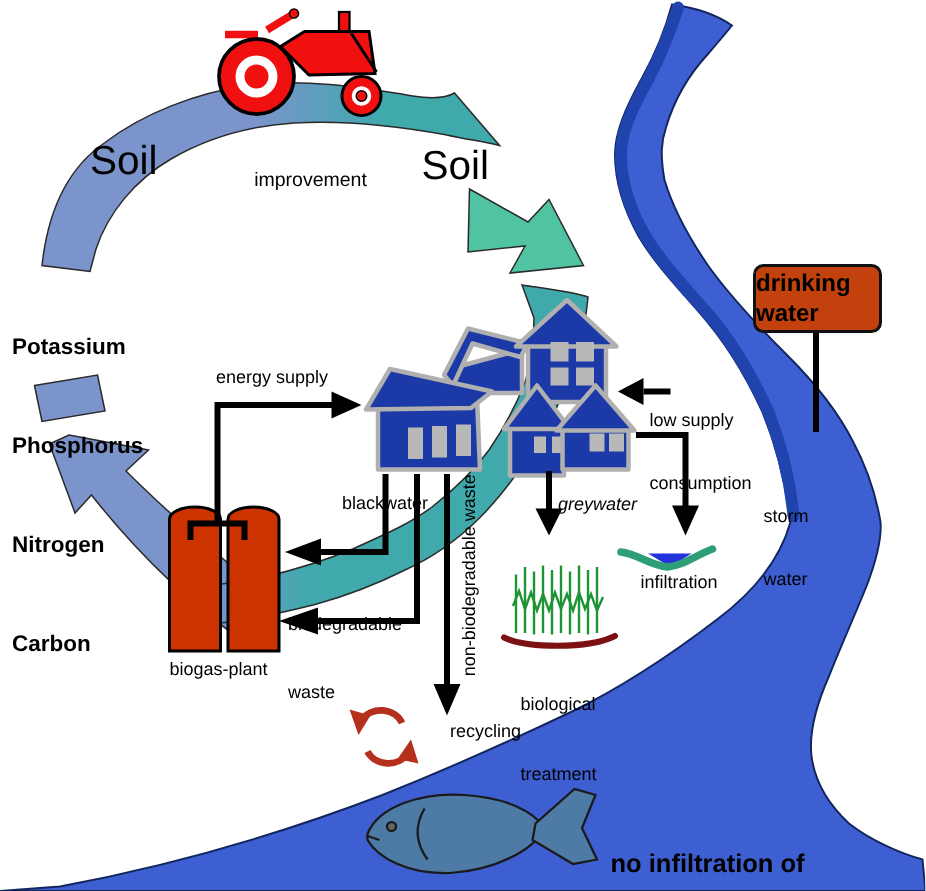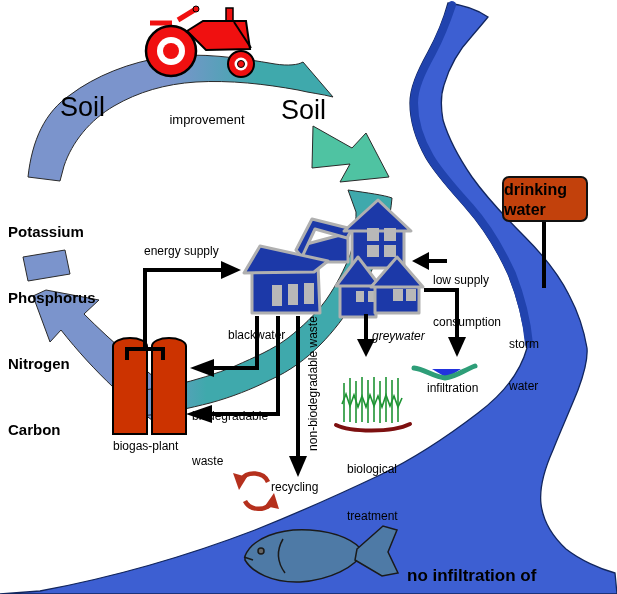--- a/index.html
+++ b/index.html
@@ -223,21 +223,21 @@
   <div>water</div>
 </div>
 
 <div class="lbl" style="left:427px;top:382px;">infiltration</div>
 
 <div class="lbl" style="left:337px;top:431px;line-height:15.5px;margin-left:10px;">
   <div>biological</div>
   <div>treatment</div>
 </div>
 
-<div class="lbl" style="left:271px;top:481px;">recycling</div>
+<div class="lbl" style="left:300px;top:481px;">recycling</div>
 
 <div class="sign">
   <div>drinking</div>
   <div>water</div>
 </div>
 
 <div class="lbl accum" style="left:407px;top:528px;">
   <div>no infiltration of</div>
   
   

